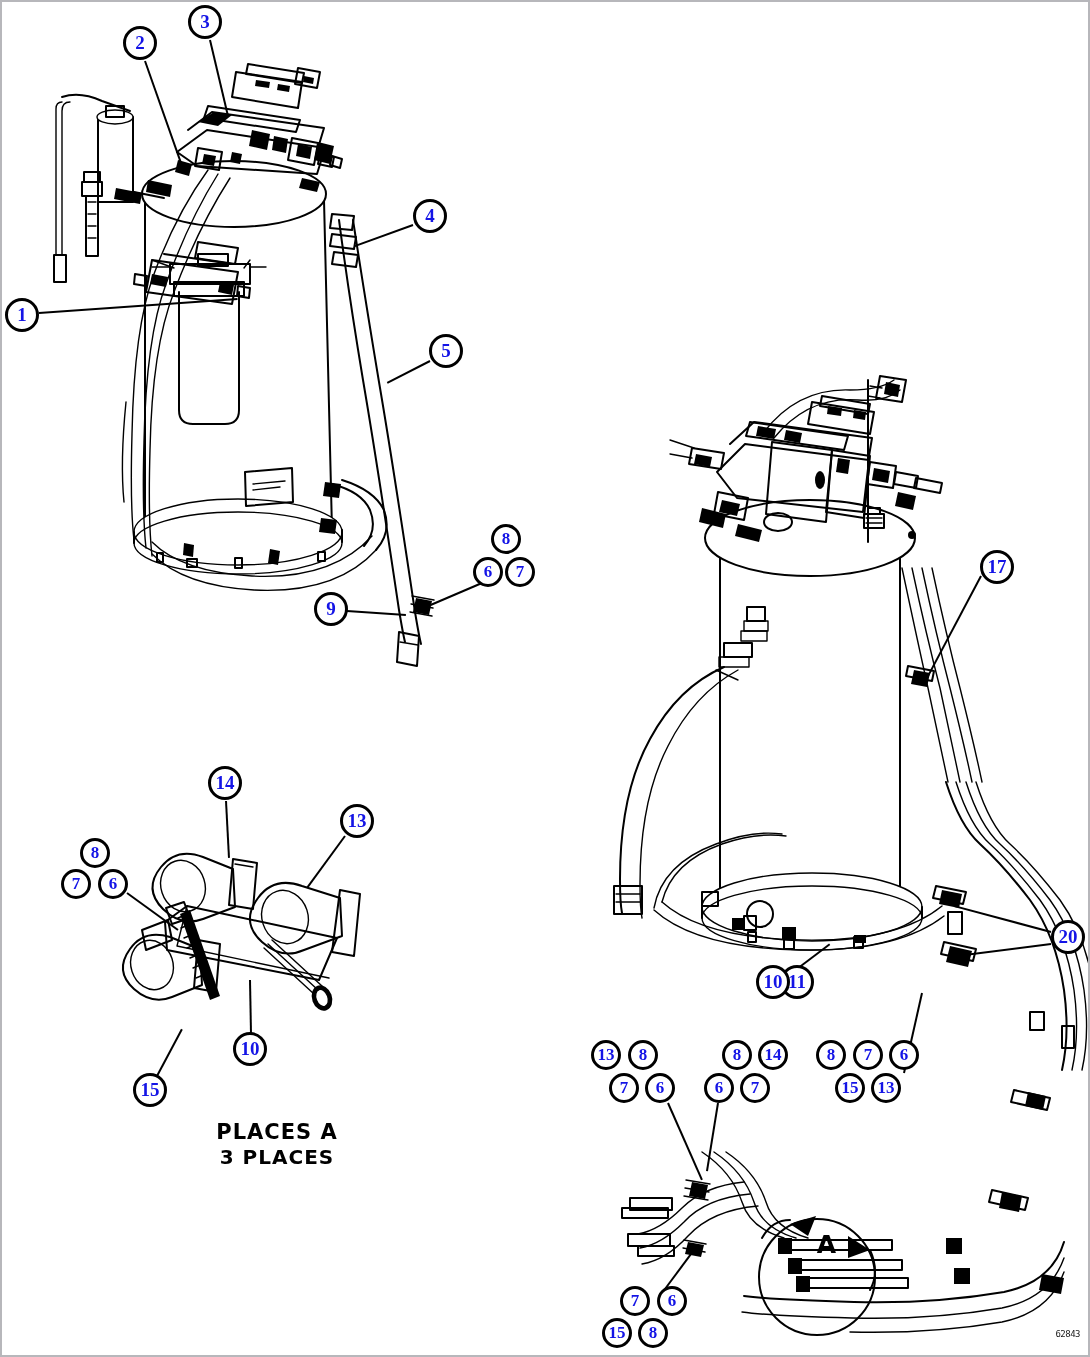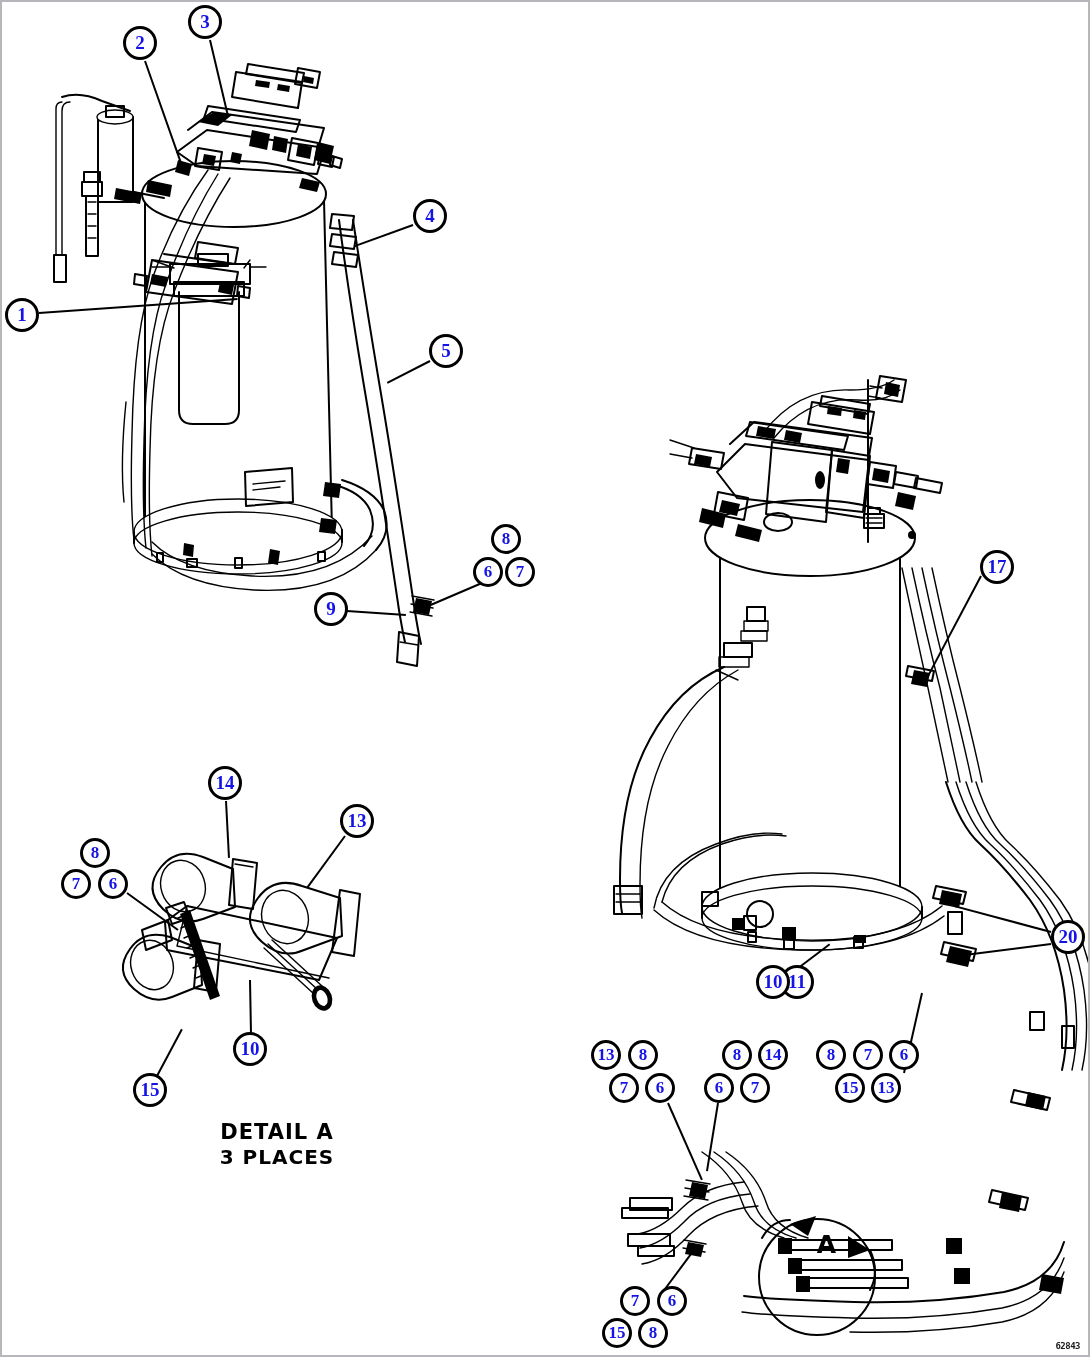--- a/index.html
+++ b/index.html
@@ -49,23 +49,23 @@
     z-index:25;
     white-space:nowrap;
   }
   #detail-a-title{font-size:21px;left:180px;top:1118px;width:190px;}
   #detail-a-sub{font-size:20px;left:180px;top:1143px;width:190px;}
   #section-a-letter{
     font-size:25px;font-weight:bold;left:810px;top:1228px;width:30px;
     font-family:"DejaVu Sans",sans-serif;
   }
   #sheet-code{
-    position:absolute;right:8px;bottom:4px;
+    position:absolute;right:8px;bottom:16px;
     font-family:"DejaVu Sans Mono",monospace;
-    font-size:9px;font-weight:bold;color:#1a1a1a;
+    font-size:9px;font-weight:normal;color:#1a1a1a;
     letter-spacing:-0.5px;z-index:25;
   }
 </style>
 </head>
 <body>
 
 <div id="page">
 
   <svg id="art" viewBox="0 0 1090 1357" xmlns="http://www.w3.org/2000/svg">
     <defs>
@@ -416,18 +416,18 @@
       <div class="callout sm" style="left: 866px; top: 1053px;">7</div>
       <div class="callout sm" style="left: 902px; top: 1053px;">6</div>
       <div class="callout sm" style="left: 848px; top: 1086px;">15</div>
       <div class="callout sm" style="left: 884px; top: 1086px;">13</div>
       <div class="callout sm" style="left: 633px; top: 1299px;">7</div>
       <div class="callout sm" style="left: 670px; top: 1299px;">6</div>
       <div class="callout sm" style="left: 615px; top: 1331px;">15</div>
       <div class="callout sm" style="left: 651px; top: 1331px;">8</div>
     </div>
 
-  <div class="caption" id="detail-a-title">DETAIL A</div>
+  <div class="caption" id="detail-a-title">PLACES A</div>
   <div class="caption" id="detail-a-sub">3 PLACES</div>
   <div class="caption" id="section-a-letter">A</div>
 
   <div id="sheet-code">62843</div>
 </div>
 
 </body></html>

